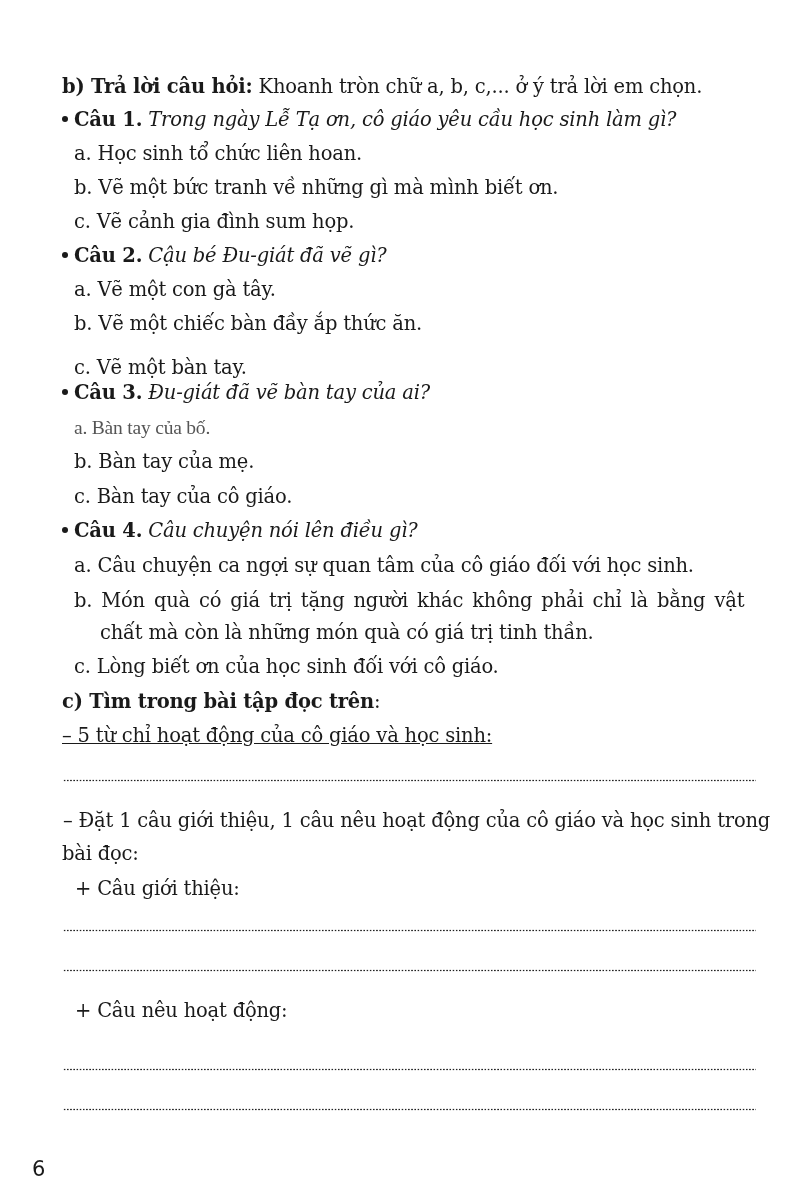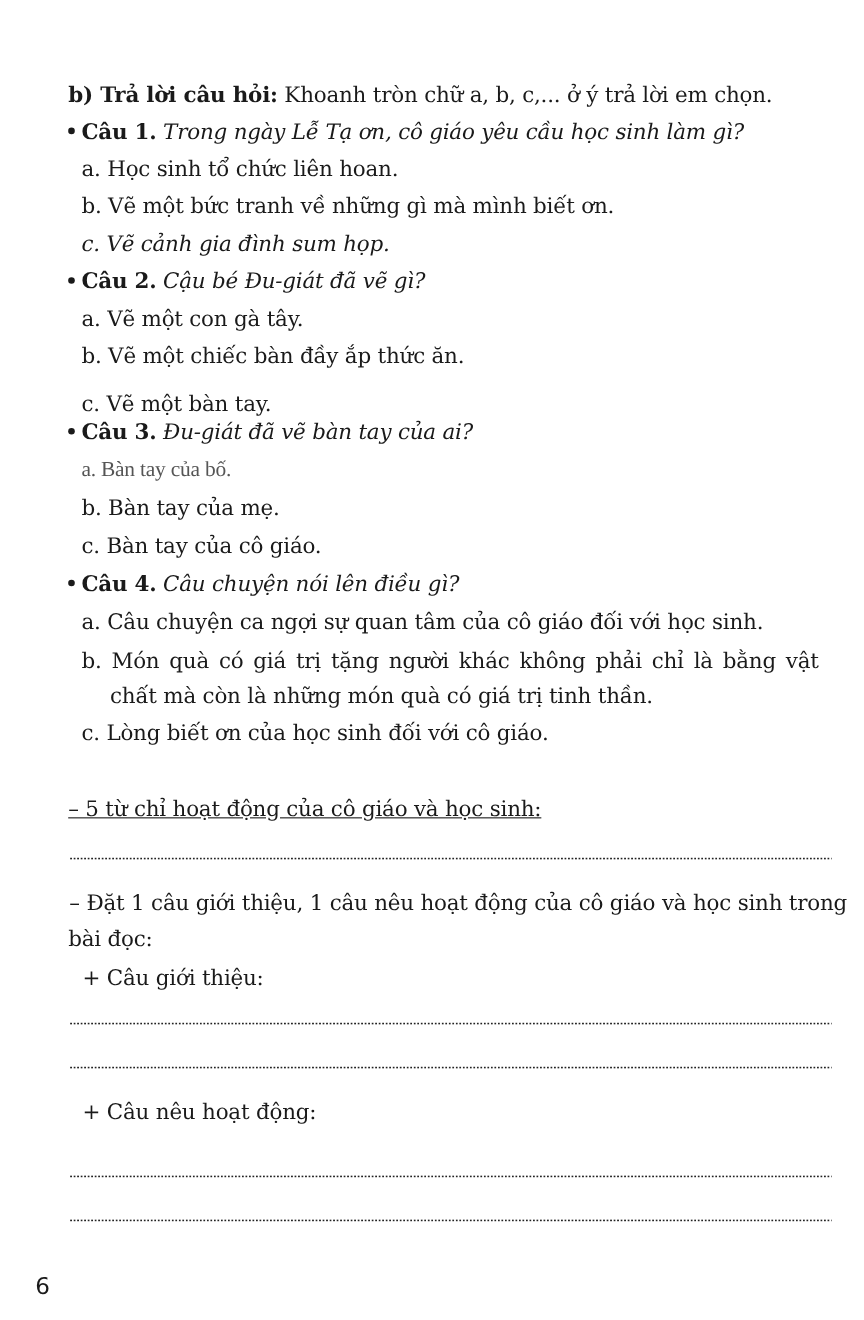--- a/index.html
+++ b/index.html
@@ -25,21 +25,21 @@
 
   <div class="line" style="left:62px; top:74px;">
     <span class="b">b) Trả lời câu hỏi:</span><span> Khoanh tròn chữ a, b, c,... ở ý trả lời em chọn.</span>
   </div>
 
   <div class="line" style="left:62px; top:107px;">
     <span class="bullet"></span><span class="b">Câu 1.</span><span class="i"> Trong ngày Lễ Tạ ơn, cô giáo yêu cầu học sinh làm gì?</span>
   </div>
   <div class="line" style="left:74px; top:141px;">a. Học sinh tổ chức liên hoan.</div>
   <div class="line" style="left:74px; top:175px;">b. Vẽ một bức tranh về những gì mà mình biết ơn.</div>
-  <div class="line" style="left:74px; top:209px;font-style:italic;">c. Vẽ cảnh gia đình sum họp.</div>
+  <div class="line" style="left:74px; top:209px;">c. Vẽ cảnh gia đình sum họp.</div>
 
   <div class="line" style="left:62px; top:243px;">
     <span class="bullet"></span><span class="b">Câu 2.</span><span class="i"> Cậu bé Đu-giát đã vẽ gì?</span>
   </div>
   <div class="line" style="left:74px; top:277px;">a. Vẽ một con gà tây.</div>
   <div class="line" style="left:74px; top:311px;">b. Vẽ một chiếc bàn đầy ắp thức ăn.</div>
   <div class="line" style="left:74px; top:355px;">c. Vẽ một bàn tay.</div>
 
   <div class="line" style="left:62px; top:380px;">
     <span class="bullet"></span><span class="b">Câu 3.</span><span class="i"> Đu-giát đã vẽ bàn tay của ai?</span>
@@ -49,20 +49,23 @@
   <div class="line" style="left:74px; top:484px;">c. Bàn tay của cô giáo.</div>
 
   <div class="line" style="left:62px; top:518px;">
     <span class="bullet"></span><span class="b">Câu 4.</span><span class="i"> Câu chuyện nói lên điều gì?</span>
   </div>
   <div class="line" style="left:74px; top:553px;">a. Câu chuyện ca ngợi sự quan tâm của cô giáo đối với học sinh.</div>
   <div class="line" style="left:74px; top:588px; word-spacing:3px;">b. Món quà có giá trị tặng người khác không phải chỉ là bằng vật</div>
   <div class="line" style="left:100px; top:620px;">chất mà còn là những món quà có giá trị tinh thần.</div>
   <div class="line" style="left:74px; top:654px;">c. Lòng biết ơn của học sinh đối với cô giáo.</div>
 
+  <div class="line" style="left:62px; top:689px;">
+    <span class="b">c) Tìm trong bài tập đọc trên</span><span>:</span>
+  </div>
   <div class="line" style="left:62px; top:723px;text-decoration:underline;">– 5 từ chỉ hoạt động của cô giáo và học sinh:</div>
   <div class="dots" style="top:779px;"></div>
 
   <div class="line" style="left:63px; top:808px;">– Đặt 1 câu giới thiệu, 1 câu nêu hoạt động của cô giáo và học sinh trong</div>
   <div class="line" style="left:62px; top:841px;">bài đọc:</div>
   <div class="line" style="left:75px; top:876px;">+ Câu giới thiệu:</div>
   <div class="dots" style="top:929px;"></div>
   <div class="dots" style="top:969px;"></div>
 
   <div class="line" style="left:75px; top:998px;">+ Câu nêu hoạt động:</div>

